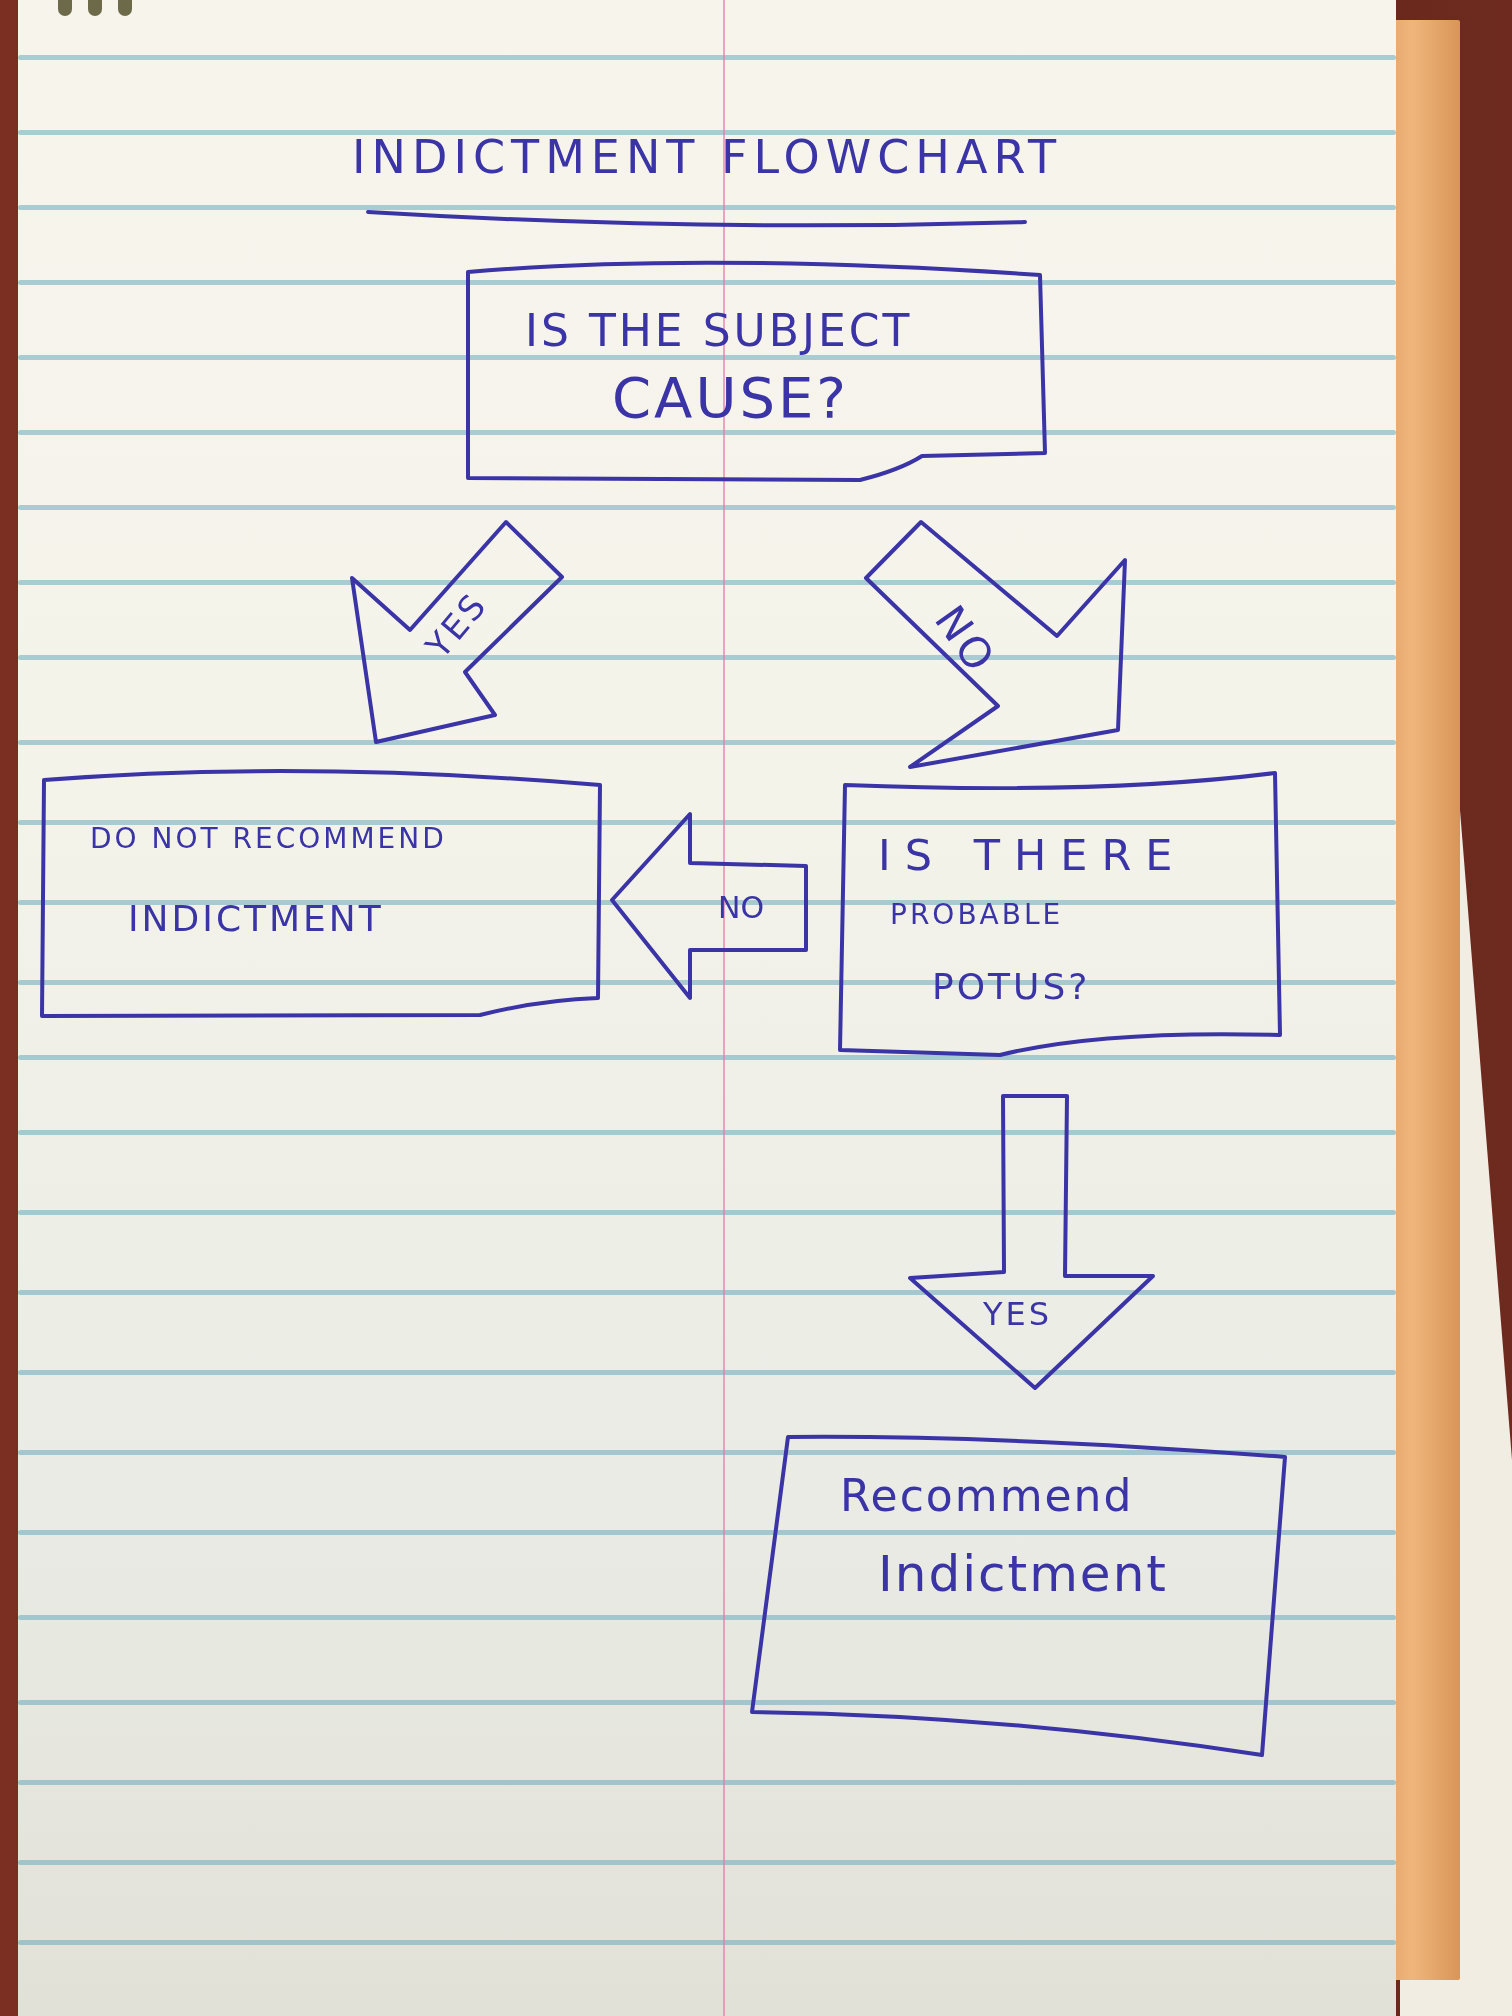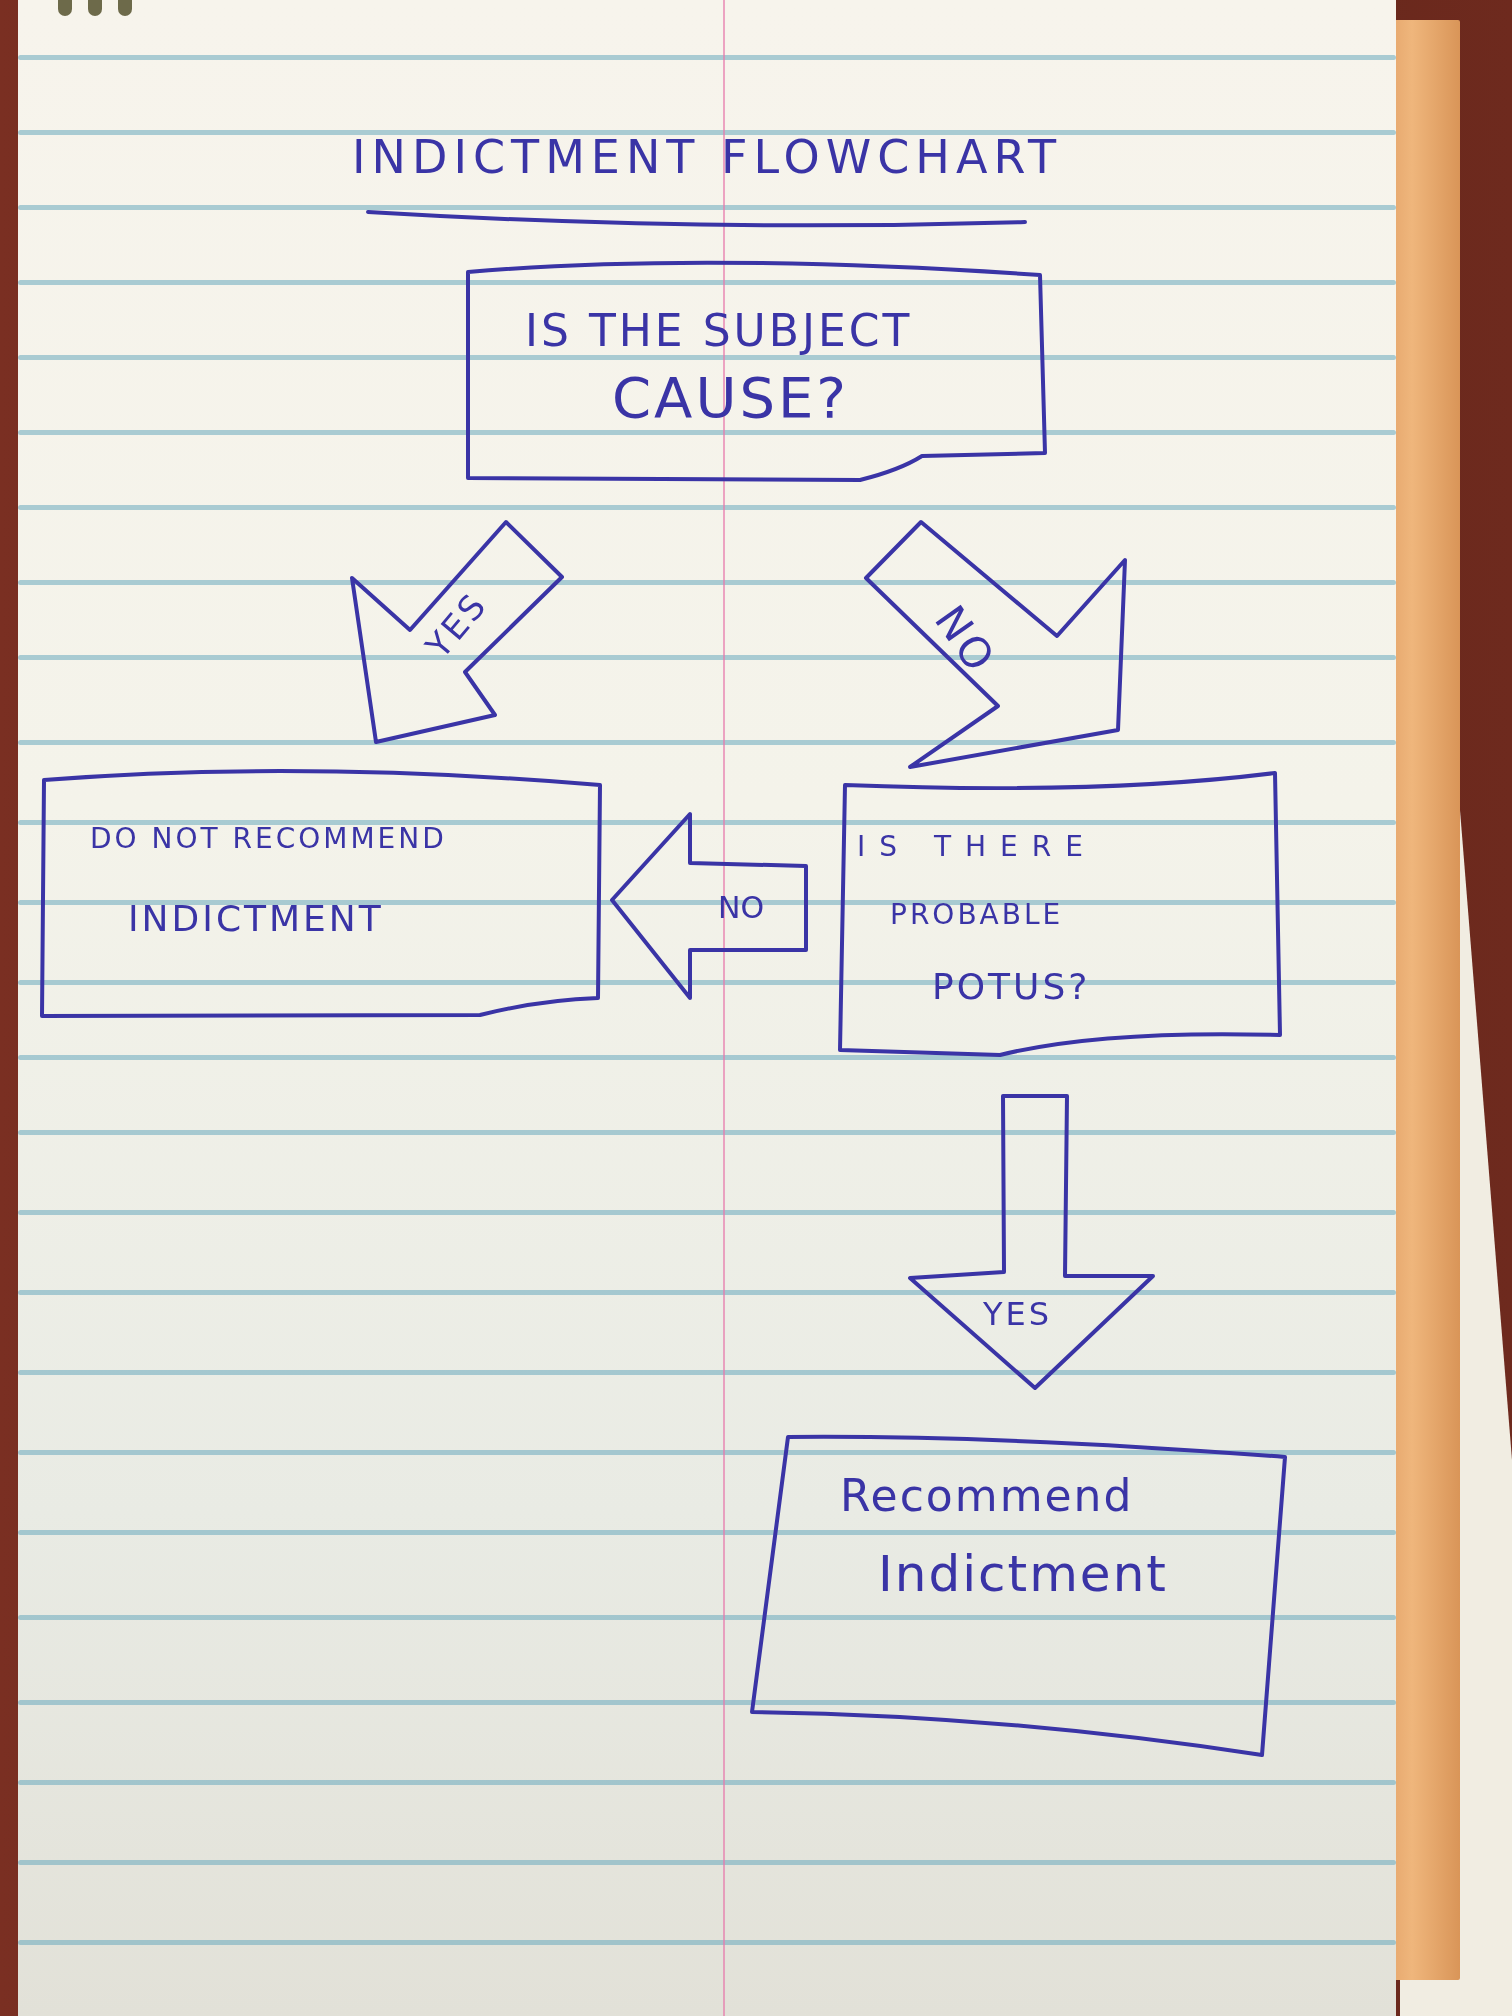--- a/index.html
+++ b/index.html
@@ -81,20 +81,20 @@
 <div class="label" style="left:612px;top:365px;font-size:56px">CAUSE?</div>
 
 <div class="label" style="left:420px;top:605px;font-size:34px;transform:rotate(-50deg)">YES</div>
 <div class="label" style="left:930px;top:615px;font-size:42px;transform:rotate(55deg)">NO</div>
 
 <div class="label" style="left:90px;top:822px;font-size:28px">DO NOT RECOMMEND</div>
 <div class="label" style="left:128px;top:898px;font-size:36px">INDICTMENT</div>
 
 <div class="label" style="left:718px;top:890px;font-size:30px;letter-spacing:0">NO</div>
 
-<div class="label" style="left:857px;top:830px;font-size:28px;letter-spacing:14px">IS THERE</div>
+<div class="label" style="left:878px;top:830px;font-size:43px;letter-spacing:14px">IS THERE</div>
 <div class="label" style="left:890px;top:898px;font-size:28px">PROBABLE</div>
 <div class="label" style="left:932px;top:966px;font-size:36px">POTUS?</div>
 
 <div class="label" style="left:983px;top:1295px;font-size:32px">YES</div>
 
 <div class="label" style="left:840px;top:1470px;font-size:44px;letter-spacing:2px">Recommend</div>
 <div class="label" style="left:878px;top:1545px;font-size:50px;letter-spacing:2px">Indictment</div>
 
 </body></html>

